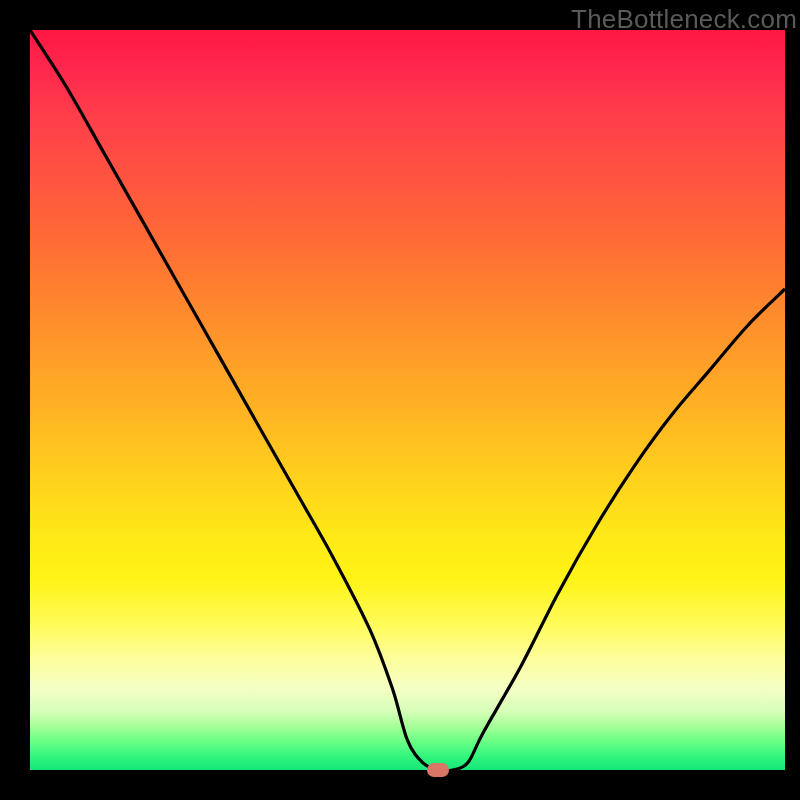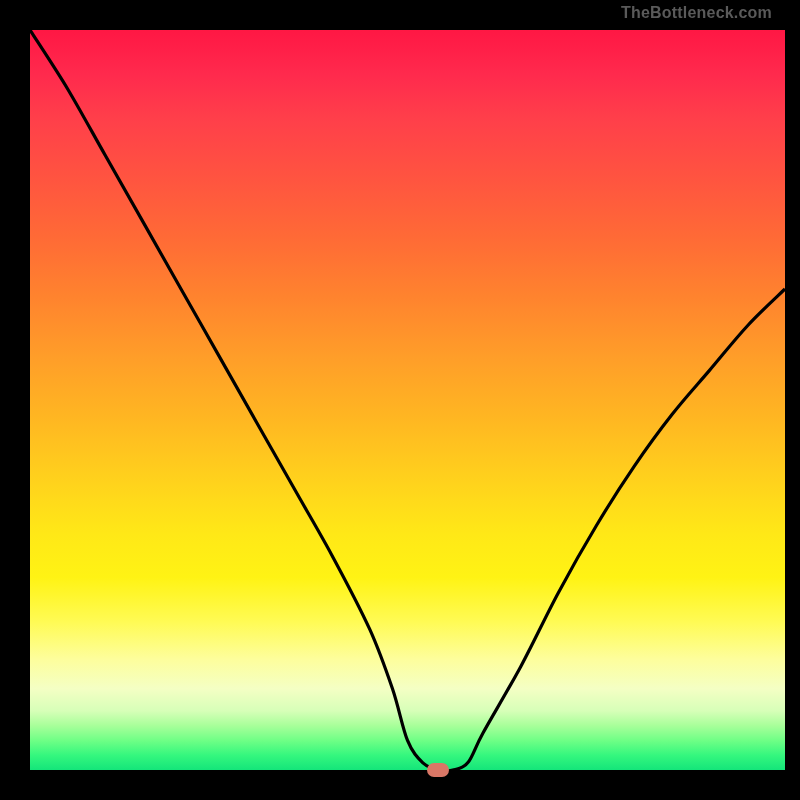--- a/index.html
+++ b/index.html
@@ -43,24 +43,24 @@
       #d7ffb8 92%,
       #a8ff9a 94%,
       #6fff86 96%,
       #35f77e 98%,
       #14e57a 100%
     );
   }
   .watermark {
     position: absolute;
     top: 4px;
-    right: 28px;
+    right: 3px;
     color: #5a5a5a;
-    font-size: 16px;
-    font-weight: 700;
+    font-size: 26px;
+    font-weight: 400;
     letter-spacing: 0.2px;
     user-select: none;
   }
   svg.curve {
     position: absolute;
     left: 0;
     top: 0;
     width: 755px;
     height: 740px;
     pointer-events: none;

